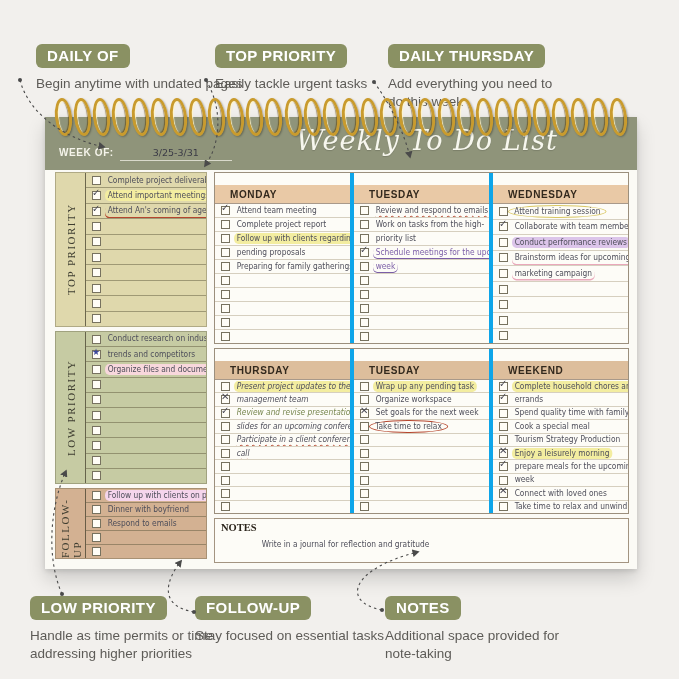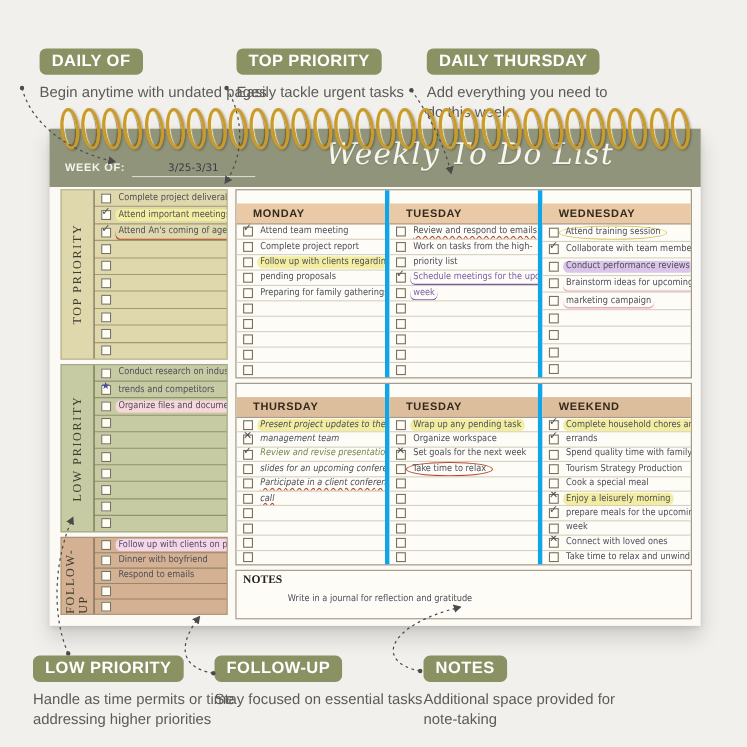--- a/index.html
+++ b/index.html
@@ -499,25 +499,25 @@
                     <span class="mark">✓</span>
                   </span>
                   <span class="hw">errands</span>
                 </div>
                 <div class="row">
                   <span class="box"></span>
                   <span class="hw">Spend quality time with family</span>
                 </div>
                 <div class="row">
                   <span class="box"></span>
+                  <span class="hw">Cook a special meal</span>
+                </div>
+                <div class="row">
+                  <span class="box"></span>
                   <span class="hw">Tourism Strategy Production</span>
-                </div>
-                <div class="row">
-                  <span class="box"></span>
-                  <span class="hw">Cook a special meal</span>
                 </div>
                 <div class="row">
                   <span class="box">
                     <span class="mark">✕</span>
                   </span>
                   <span class="hw hl-yellow">Enjoy a leisurely morning</span>
                 </div>
                 <div class="row">
                   <span class="box">
                     <span class="mark">✓</span>

